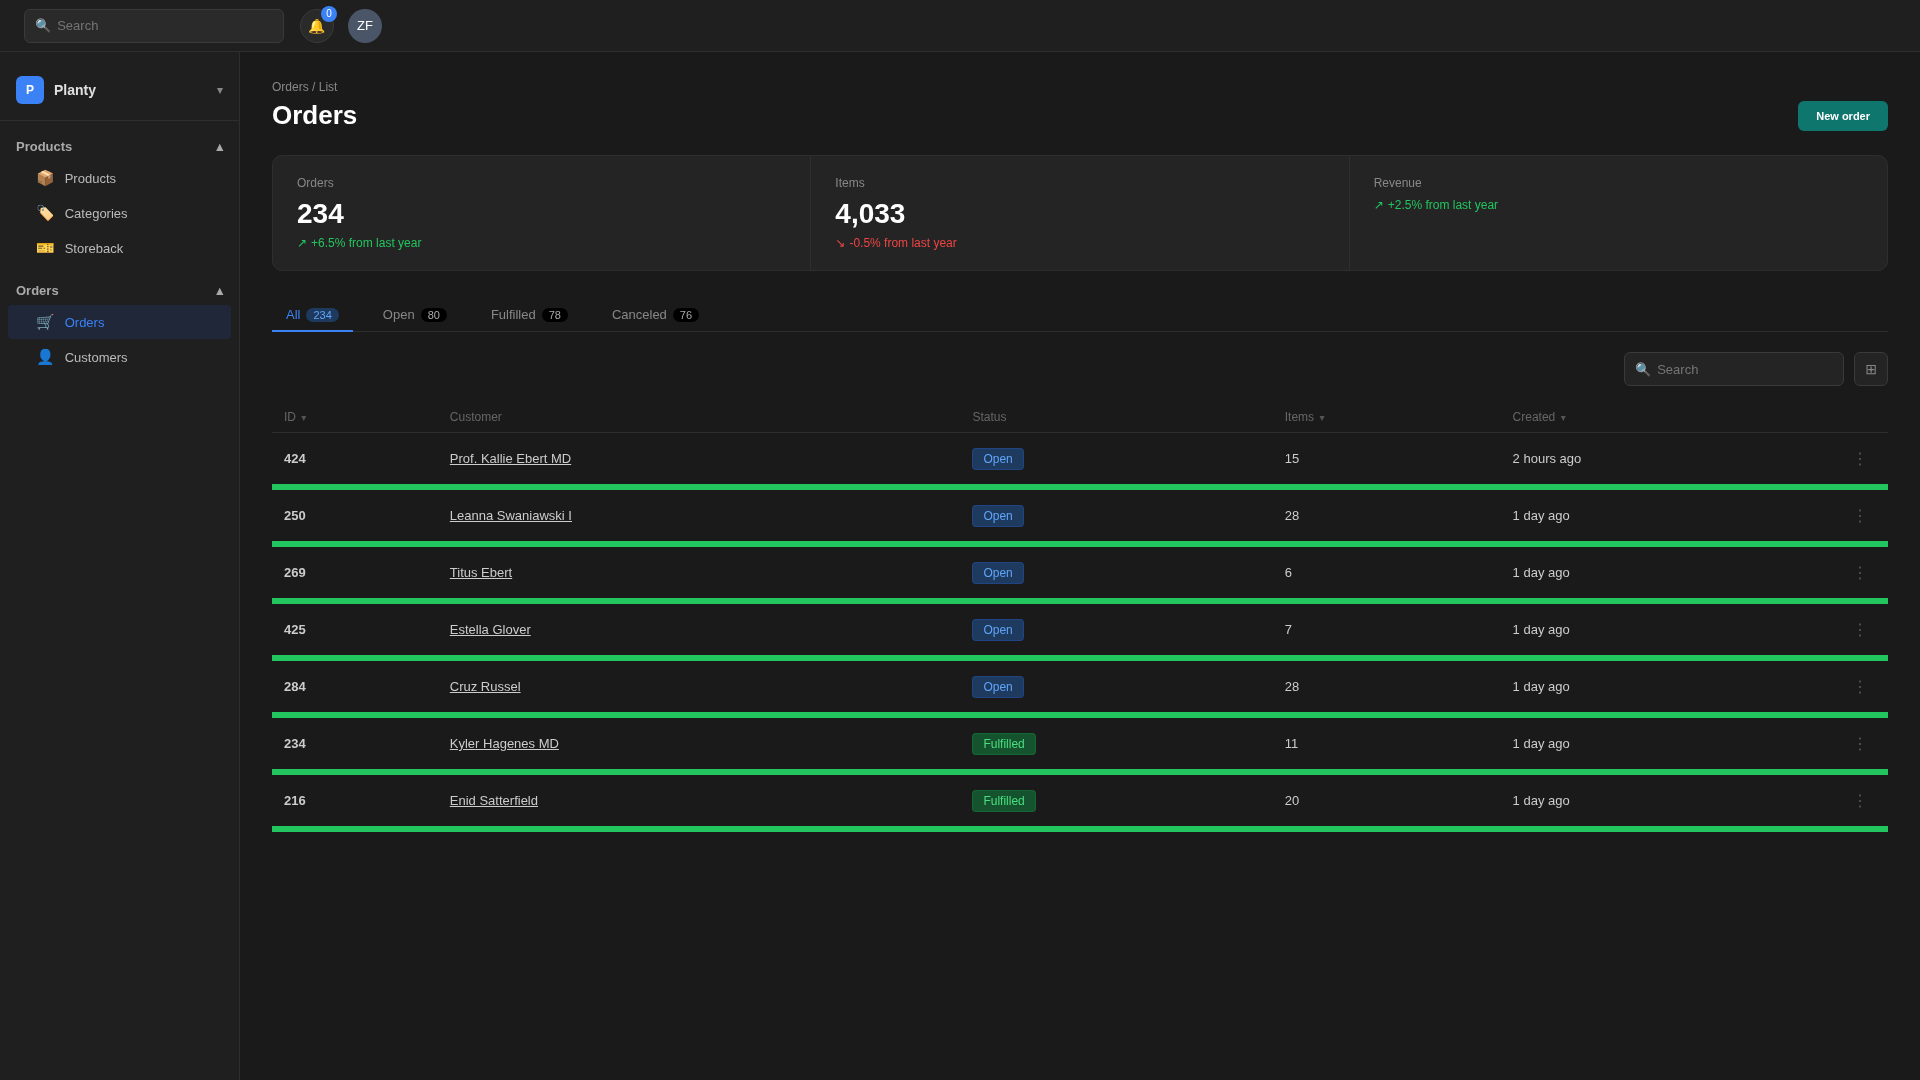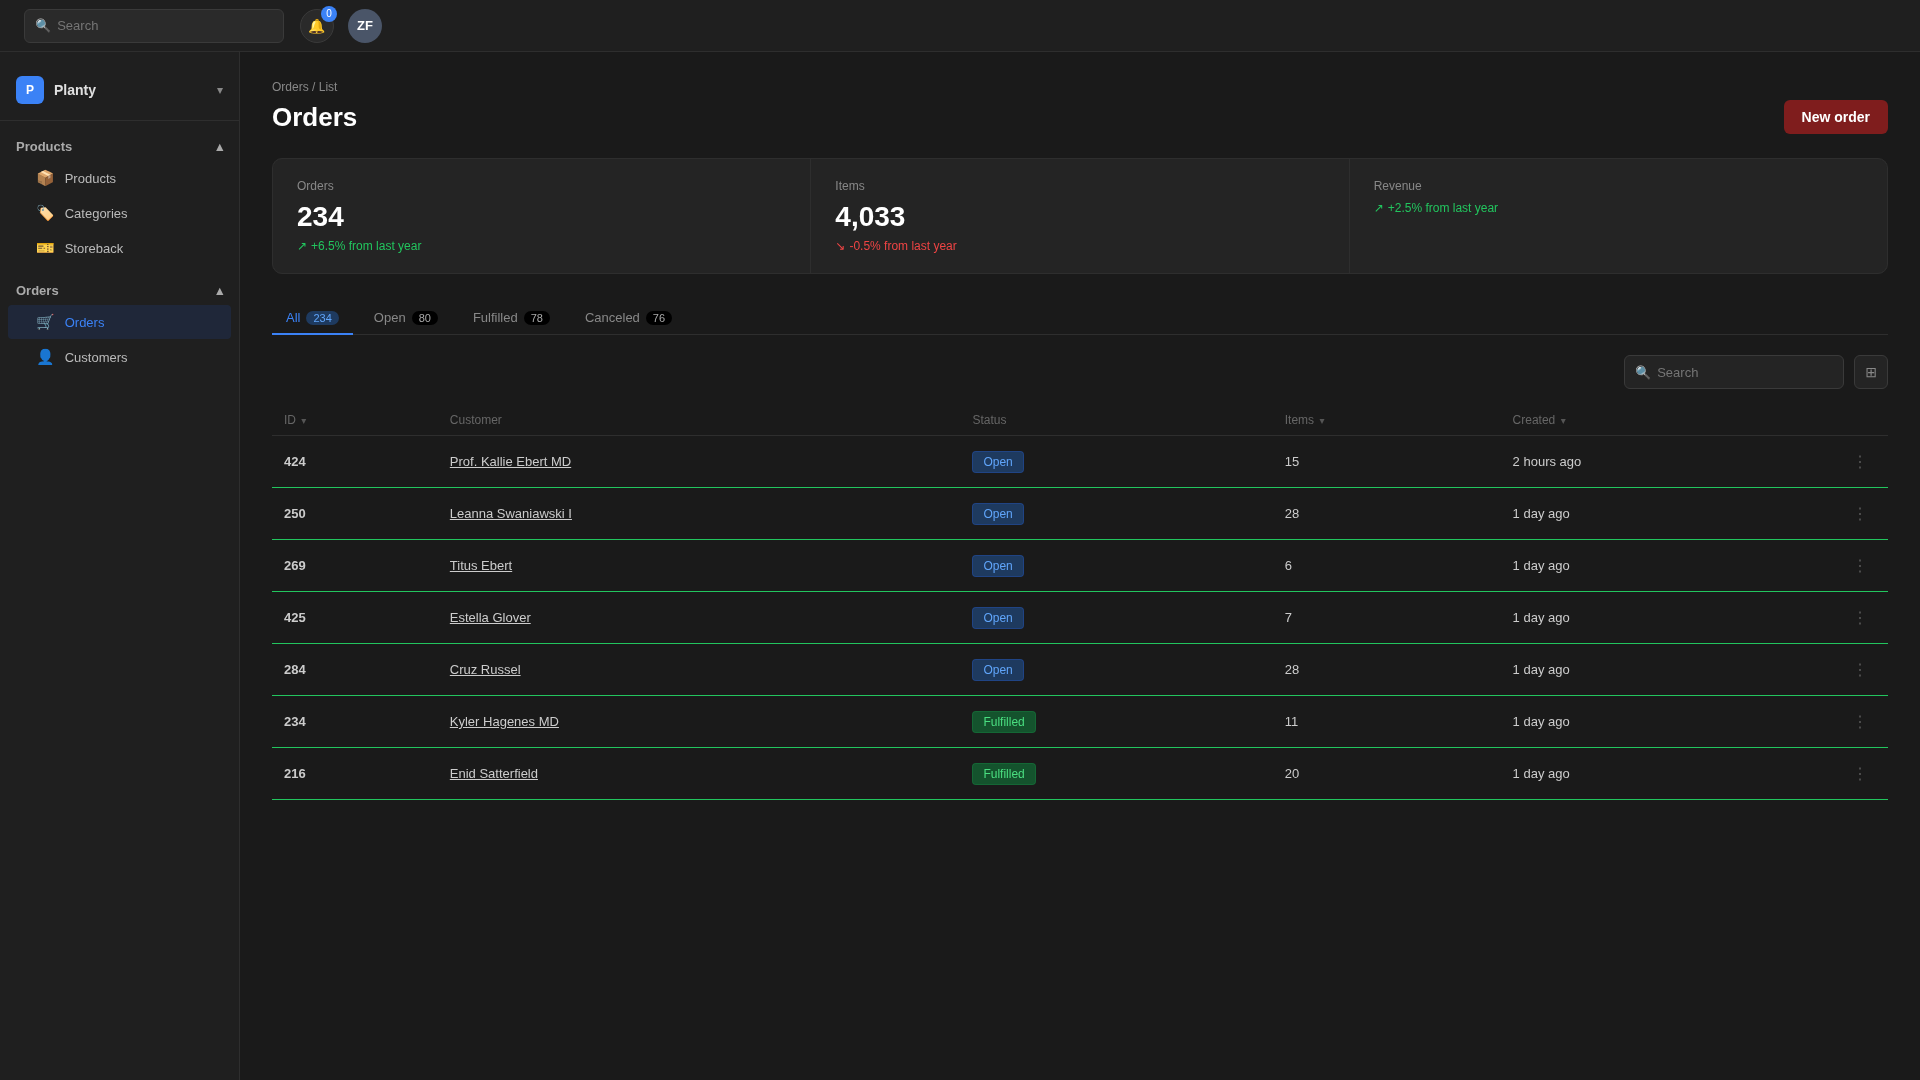--- a/index.html
+++ b/index.html
@@ -84,21 +84,21 @@
       justify-content: center;
     }
     .avatar {
       background: #4a5568;
       border-radius: 50%;
       width: 34px;
       height: 34px;
       display: flex;
       align-items: center;
       justify-content: center;
-      font-weight: 700;
+      font-weight: 400;
       font-size: 13px;
       color: white;
       cursor: pointer;
     }
 
     
     .layout {
       display: flex;
       flex: 1;
       overflow: hidden;
@@ -182,26 +182,26 @@
 
     .page-header {
       display: flex;
       align-items: center;
       justify-content: space-between;
       margin-bottom: 24px;
     }
     .page-title { font-size: 26px; font-weight: 700; color: #fff; }
 
     .new-order-btn {
-      background: #7f1d1d;
+      background: #0f766e;
       color: white;
       border: none;
       border-radius: 6px;
       padding: 9px 18px;
-      font-size: 14px;
+      font-size: 11px;
       font-weight: 600;
       cursor: pointer;
     }
 
     
     .stats-row {
       display: flex;
       gap: 1px;
       background: #2e2e2e;
       border: 1px solid #2e2e2e;
@@ -217,21 +217,21 @@
     .stat-label { font-size: 12px; color: #888; margin-bottom: 8px; }
     .stat-value { font-size: 28px; font-weight: 700; color: #fff; margin-bottom: 6px; }
     .stat-change { font-size: 12px; display: flex; align-items: center; gap: 4px; }
     .stat-change.positive { color: #22c55e; }
     .stat-change.negative { color: #ef4444; }
 
     
     .tabs-row {
       display: flex;
       align-items: center;
-      gap: 7px;
+      gap: 16px;
       border-bottom: 1px solid #2e2e2e;
       margin-bottom: 20px;
     }
     .tab {
       display: flex;
       align-items: center;
       gap: 6px;
       padding: 8px 14px;
       cursor: pointer;
       font-size: 13px;
@@ -295,21 +295,21 @@
       text-align: left;
       font-size: 12px;
       color: #666;
       font-weight: 500;
       padding: 8px 12px;
       border-bottom: 1px solid #2e2e2e;
     }
     .orders-table th .sort-icon { font-size: 10px; color: #555; margin-left: 2px; }
     .orders-table td {
       padding: 12px 12px;
-      border-bottom: 1px solid #22c55e;
+      border-bottom: 6px solid #22c55e;
       color: #ccc;
       font-size: 13px;
       margin-top: 40px;
     }
 
     .id-cell { font-weight: 600; color: #e0e0e0; }
     .customer-cell { color: #c0c0c0; text-decoration: underline; }
 
     .status-badge {
       display: inline-block;

